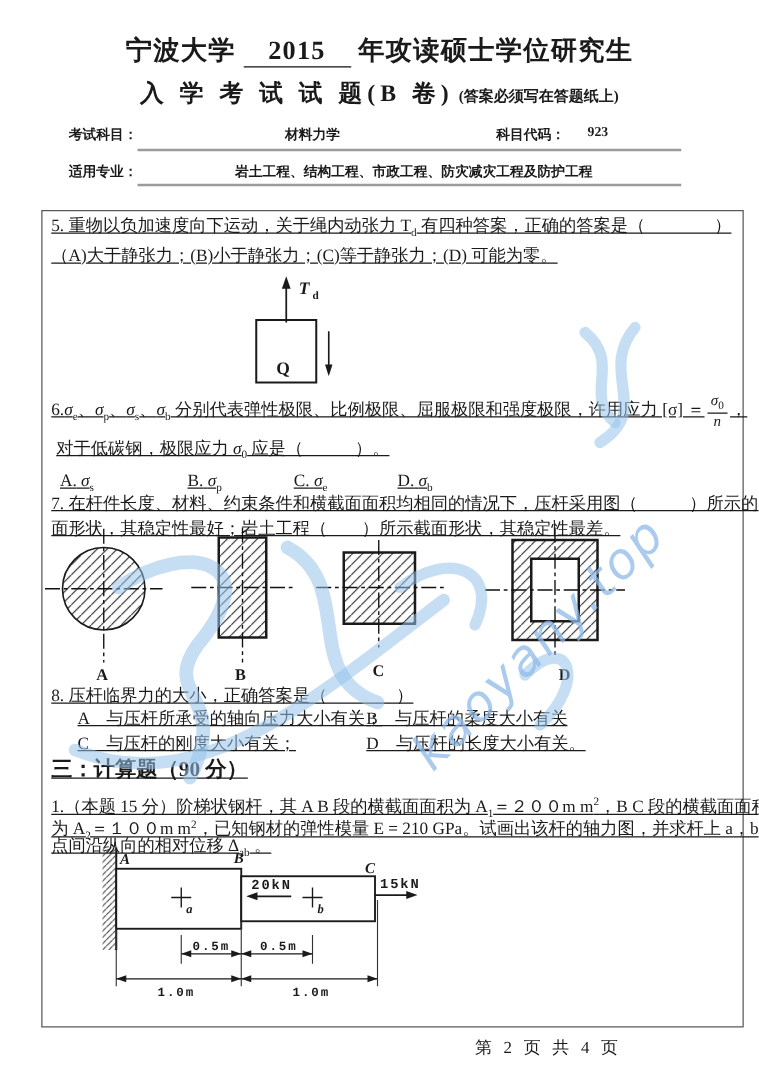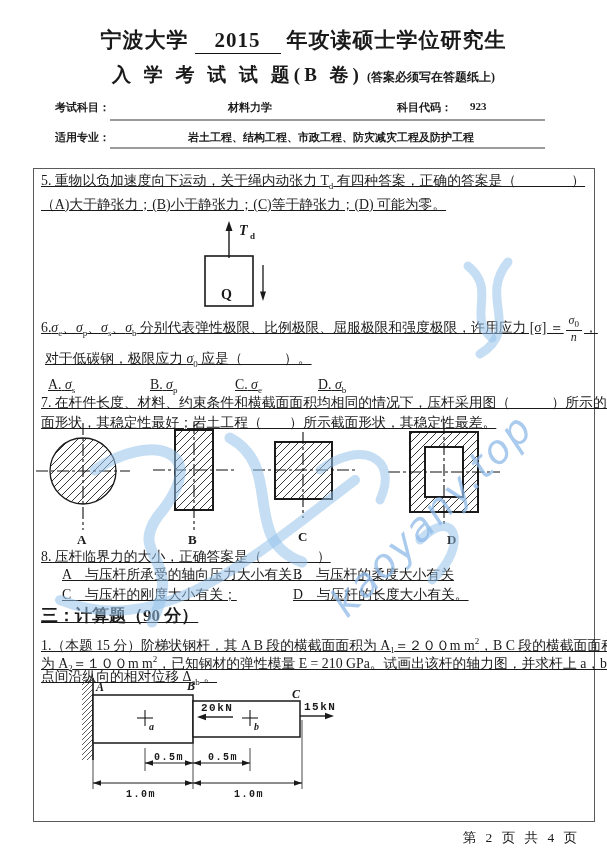--- a/index.html
+++ b/index.html
@@ -18,21 +18,21 @@
   
   .mainbox{position:absolute;left:33px;top:168px;width:560px;height:652px;border:1px solid #5a5a5a;}
   .line{position:absolute;font-size:13.8px;line-height:18px;white-space:nowrap;text-decoration:underline;}
   sub.s{font-size:9px;}
   sup.s{font-size:9px;}
   .sig{font-style:italic;}
   .frac{display:inline-block;text-align:center;vertical-align:middle;font-size:12px;line-height:1.05;margin:0 2px;}
   .frac .num{display:block;border-bottom:1px solid #1a1a1a;padding:0 3px;}
   .frac .den{display:block;}
   .sechead{font-size:17px;font-weight:bold;}
-  .footer{top:829px;left:380px;width:200px;text-align:right;font-size:13.5px;letter-spacing:3px;}
+  .footer{top:829px;left:380px;width:200px;font-size:13.5px;letter-spacing:3px;}
   
   .wm{position:absolute;left:0;top:0;width:607px;height:859px;z-index:6;pointer-events:none;}
   .wm-url{position:absolute;left:337px;top:586px;transform:rotate(-45deg);transform-origin:0 50%;
           font-family:"DejaVu Sans",sans-serif;font-style:italic;font-size:40px;letter-spacing:2px;
           color:rgba(142,186,232,0.75);}
   .content{position:relative;z-index:2;}
   svg text{fill:#1a1a1a;}
 </style>
 </head>
 <body>

